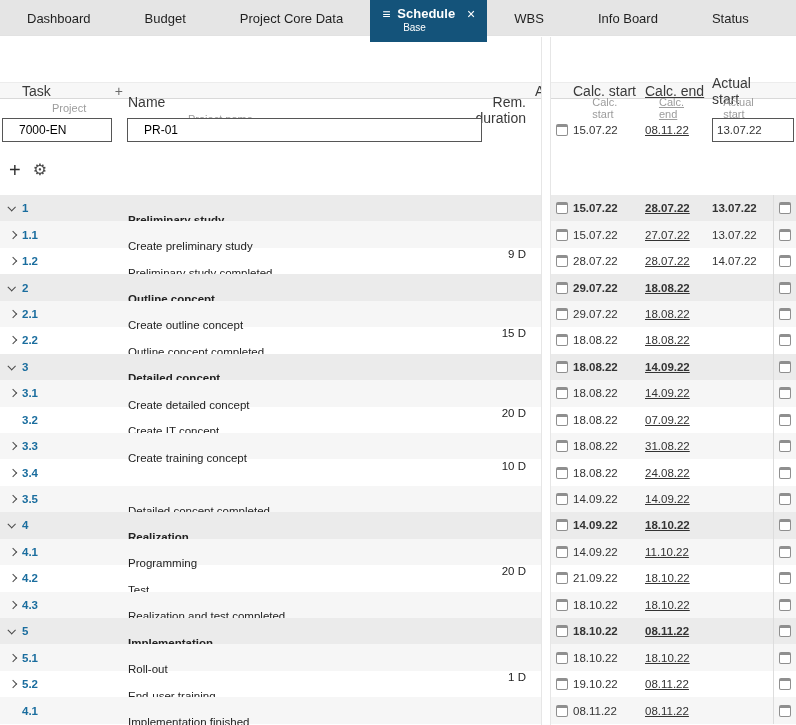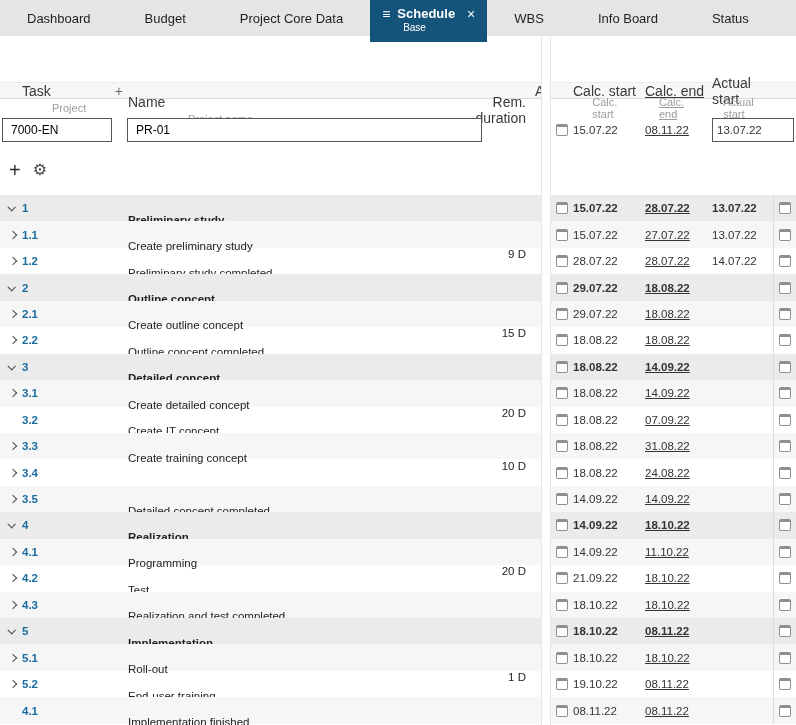--- a/index.html
+++ b/index.html
@@ -51,21 +51,21 @@
   .hdr-row .c-id { font-weight:400; color:#3a3a3a; display:flex;
     justify-content:space-between; padding-right:5px; }
   .plus-col { color:#6b6b6b; cursor:pointer; }
   .sub-row { height:17px; }
   .sub-row .seg { font-size:11px; color:#9c9c9c;gap:30px; }
   .sub-row .c-id { font-weight:400; color:#9c9c9c; }
 
   
   .input-row { height:28px; align-items:center; font-size:11.5px; color:#333; }
   input.box { height:24px; border:1px solid #565656; font:12px "Liberation Sans",sans-serif;
-    padding:0 8px; background:#fff; outline:none; }
+    padding:0 16px; background:#fff; outline:none; }
   .inp-task { width:110px; margin-left:2px; }
   .inp-name { width:355px; margin-left:15px; }
   .as-box { width:82px; height:24px; border:1px solid #565656; display:flex;
     align-items:center; padding:0 4px; background:#fff; }
 
   
   .toolbar { height:51px; display:flex; align-items:center; gap:12px; padding-left:9px; }
   .tb-plus { font-size:20px; font-weight:400; color:#2e2e2e; line-height:1; cursor:pointer; }
   .tb-gear { font-size:16px; color:#4a4a4a; line-height:1; cursor:pointer; }
 

